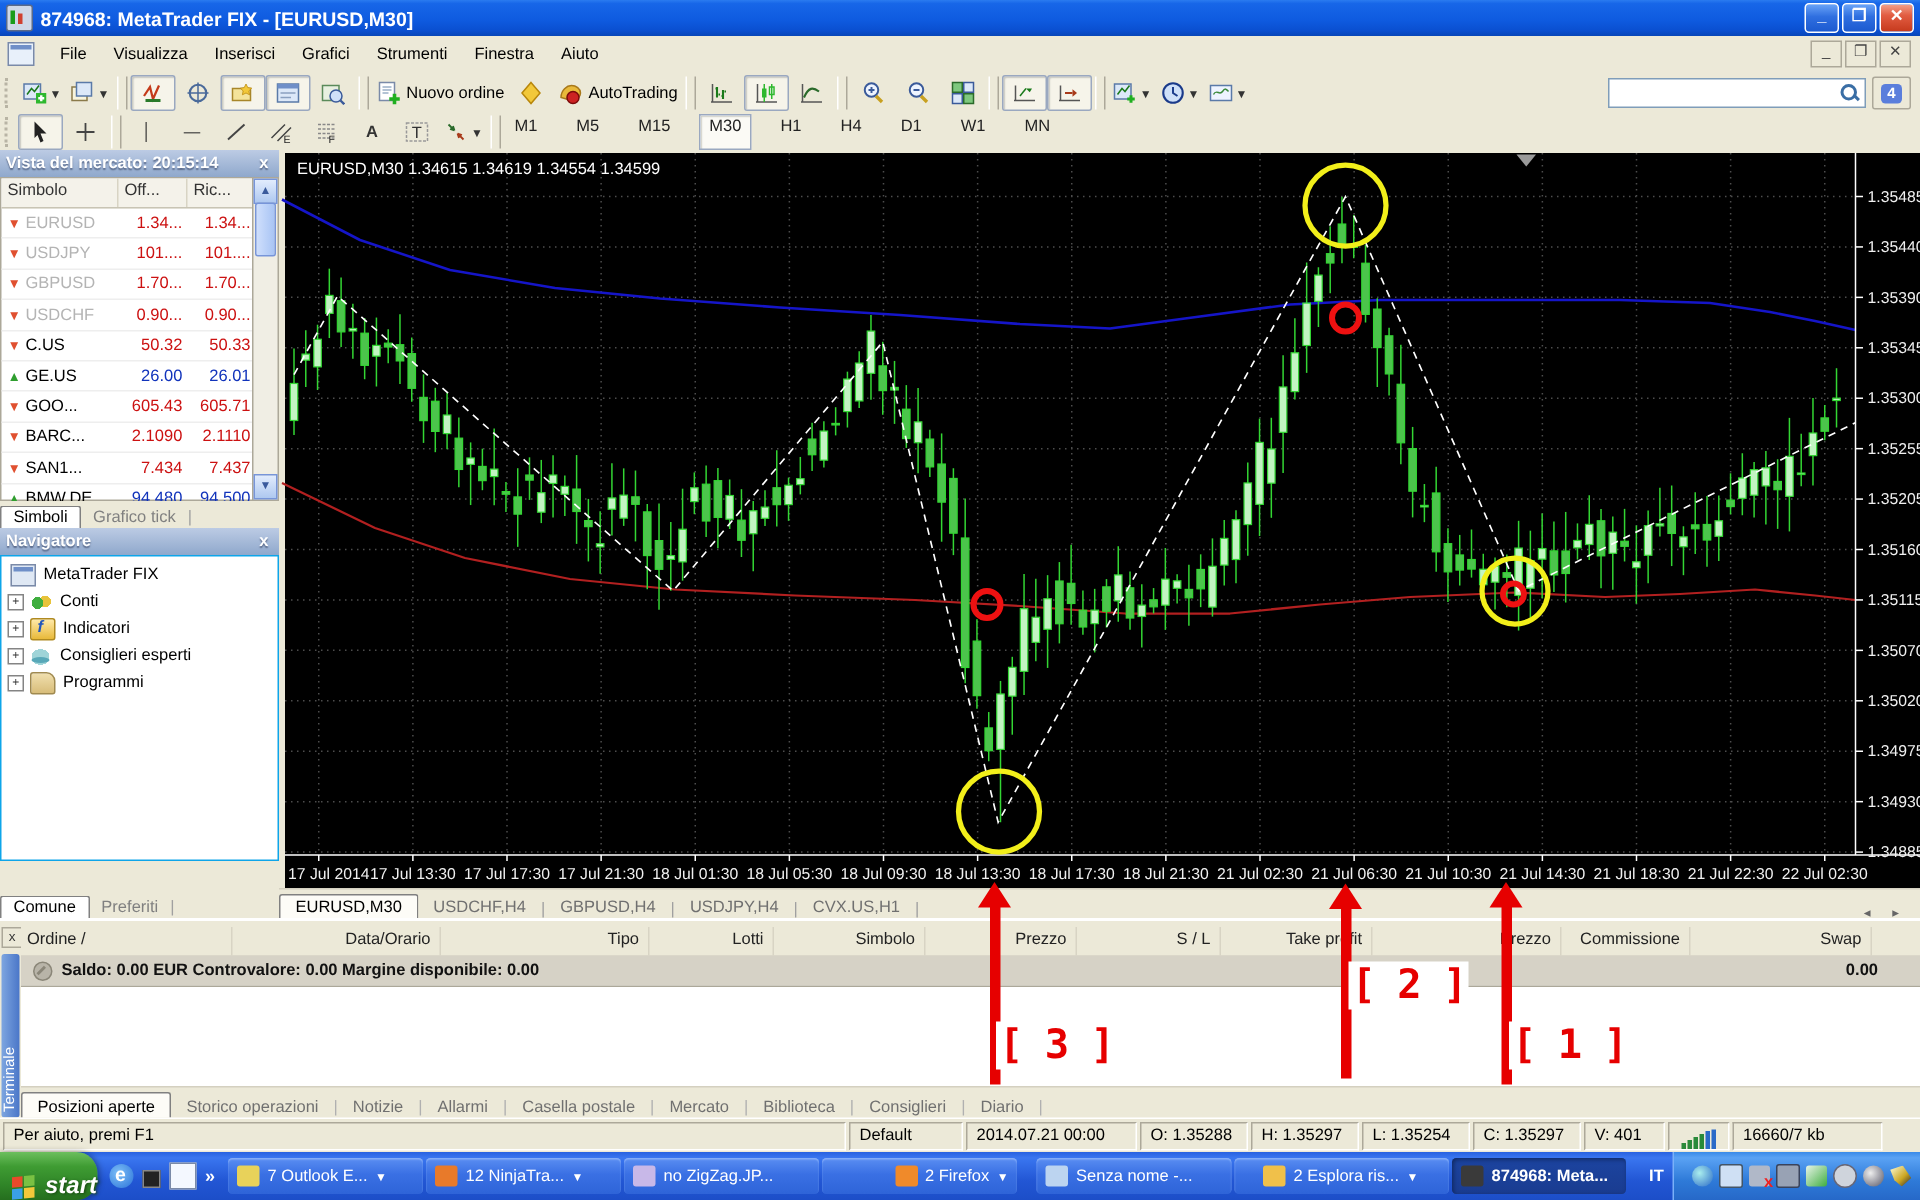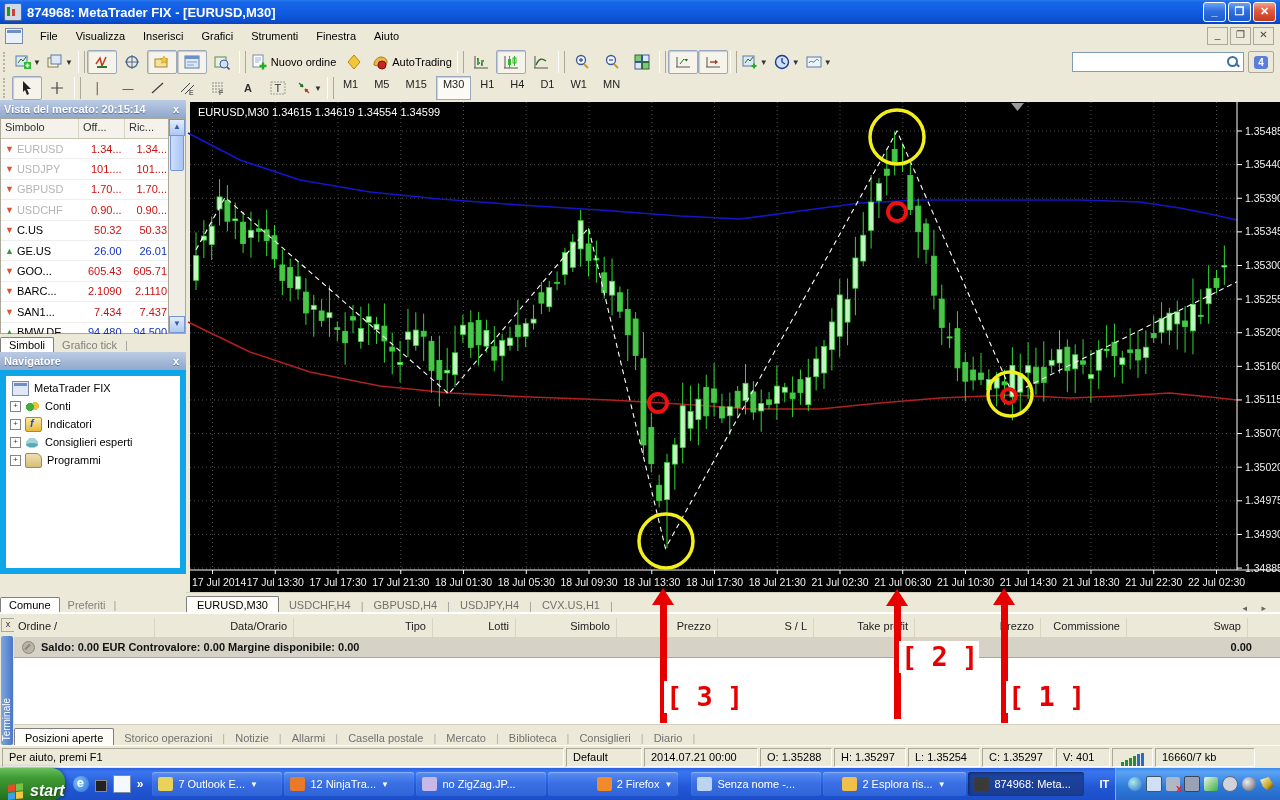--- a/index.html
+++ b/index.html
@@ -69,21 +69,21 @@
   .sbtn{height:15px;background:linear-gradient(180deg,#e2ecfd,#aec8f0);border:1px solid #7795d9;color:#3a5a9c;
     font-size:8px;text-align:center;line-height:14px;}
   #mw-thumb{position:absolute;left:1px;right:1px;top:16px;height:34px;border:1px solid #7795d9;border-radius:2px;
     background:linear-gradient(90deg,#cfdffc,#a8c4f4);}
   .panel-tabs{position:absolute;left:0;bottom:0;height:18px;right:0;background:#ece9d8;display:flex;
     font-size:11px;align-items:flex-end;}
   .ptab{padding:1px 8px;color:#808080;}
   .ptab.active{background:#fff;border:1px solid #808080;border-bottom:none;color:#000;border-radius:2px 2px 0 0;}
   .ptab-sep{color:#a0a0a0;padding:1px 0;}
   #navigator{left:0;top:352px;width:186px;height:240px;background:#ece9d8;border-right:1px solid #aca899;}
-  #nav-body{position:absolute;left:0;top:18px;right:0;bottom:18px;background:#fff;border:6px solid #0ea5e9;
+  #nav-body{position:absolute;left:0;top:18px;right:0;bottom:18px;background:#fff;border:1px solid #0ea5e9;
     font-size:11px;padding-top:3px;}
   .nav-row{display:flex;align-items:center;height:18px;padding-left:6px;color:#000;}
   .nav-row.child{padding-left:4px;}
   .plusbox{width:9px;height:9px;border:1px solid #848484;background:#fff;font-size:8px;line-height:7px;
     text-align:center;color:#333;margin-right:4px;}
   .nico{width:15px;height:13px;margin-right:5px;display:inline-block;position:relative;}
   .nico-root{background:#dfe8f4;border:1px solid #7a8aa8;}
   .nico-root:before{content:"";position:absolute;left:1px;top:1px;right:1px;height:3px;background:#6f8fc8;}
   .nico-accounts{background:radial-gradient(circle at 5px 7px,#3fae3f 0 4px,transparent 4px),
                  radial-gradient(circle at 10px 6px,#e8c33a 0 4px,transparent 4px);}
@@ -407,21 +407,21 @@
       </svg>
     </span>
   <span class="tbtn">
     <svg class="ic" viewBox="0 0 16 16">
         <path d="M3 3l4 4M7 7l-1-3M7 7l-3-1" stroke="#2a6a2a" stroke-width="1.2"></path>
         <path d="M13 13l-4-4M9 9l1 3M9 9l3 1" stroke="#a83a1a" stroke-width="1.2"></path>
       </svg>
     <span class="drop">▼</span>
     </span>
   <span class="tb-sep"></span>
-  <span id="tf-buttons" style="display:flex;gap:2px;">
+  <span id="tf-buttons" style="display:flex;gap:12px;">
       <span class="tfbtn">M1</span>
       <span class="tfbtn">M5</span>
       <span class="tfbtn">M15</span>
       <span class="tfbtn pressed">M30</span>
       <span class="tfbtn">H1</span>
       <span class="tfbtn">H4</span>
       <span class="tfbtn">D1</span>
       <span class="tfbtn">W1</span>
       <span class="tfbtn">MN</span>
     </span>
@@ -1068,21 +1068,21 @@
       </div>
       <div class="taskbtn" style="width: 118px;">
         <span class="ticon" style="background: rgb(188, 212, 240);"></span>
         <span>Senza nome -...</span>
       </div>
       <div class="taskbtn" style="width: 118px; padding-left: 19px;">
         <span class="ticon" style="background: rgb(240, 192, 74);"></span>
         <span>2 Esplora ris...</span>
         <span class="tarrow">▼</span>
       </div>
-      <div class="taskbtn active" style="width: 104px;">
+      <div class="taskbtn active" style="width: 104px; font-weight: bold;">
         <span class="ticon" style="background: rgb(58, 58, 58);"></span>
         <span>874968: Meta...</span>
       </div>
     </div>
   <span id="lang-box">IT</span>
   <div id="tray" style="margin-left:auto;">
     <span class="tray-ic" style="border-radius:50%;background:radial-gradient(circle at 5px 5px,#aee,#2a6ac8);"></span>
     <span class="tray-ic" style="background:#cfe0f4;border:1px solid #456;"></span>
     <span class="tray-ic" style="background:#b0b8c8;position:relative;">
         <span style="position:absolute;right:-2px;bottom:-3px;color:#e22;font-size:11px;font-weight:bold;">x</span>

